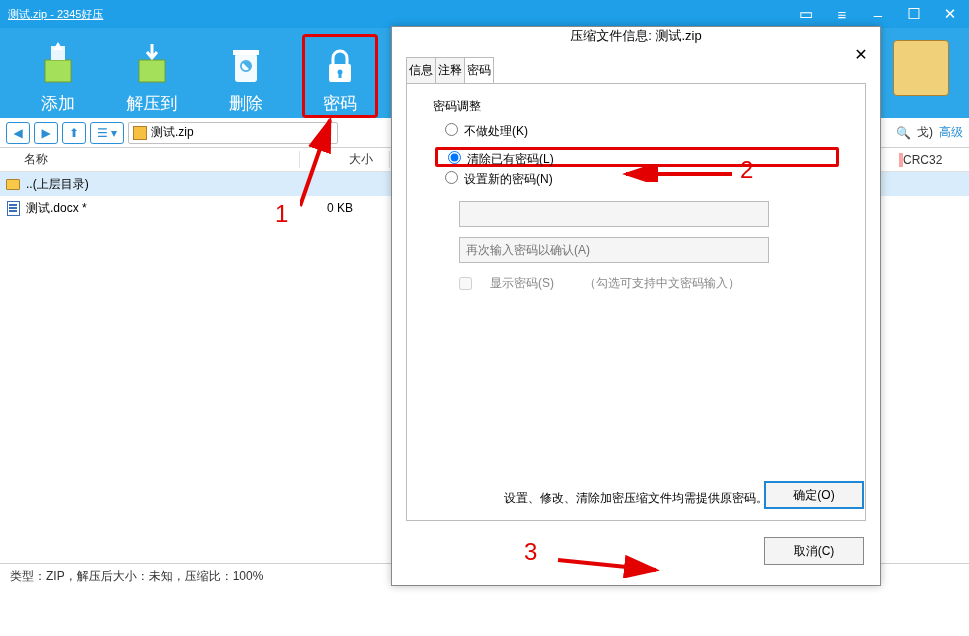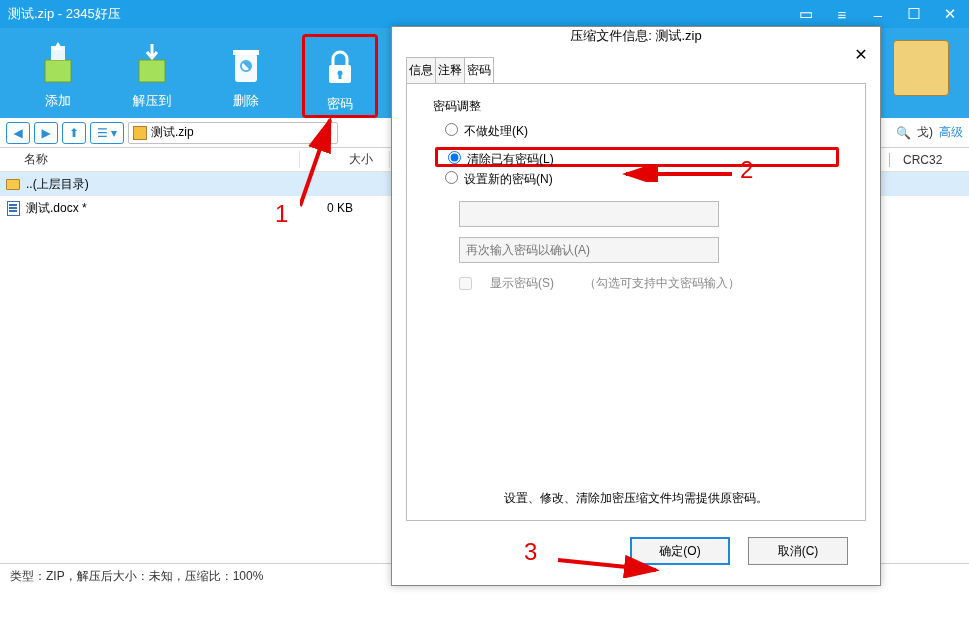--- a/index.html
+++ b/index.html
@@ -1,47 +1,47 @@
 <!DOCTYPE html>
 <html><head>
 <meta charset="utf-8">
 <style>
   * { box-sizing: border-box; margin: 0; padding: 0; font-family: "Microsoft YaHei", sans-serif; }
   body { width: 969px; height: 636px; background: #fff; position: relative; overflow: hidden; font-size: 12px; }
 
   
   .titlebar { height: 28px; background: linear-gradient(#1e9fe8,#1e9fe8); color:#fff; display:flex; align-items:center; padding:0 8px; }
-  .titlebar .title { font-size: 13px; }
+  .titlebar .title { font-size: 11px; text-decoration: underline; }
   .titlebar .win-ctrls { margin-left:auto; display:flex; gap:14px; align-items:center; }
   .winctrl { width:22px; height:22px; display:flex; align-items:center; justify-content:center; color:#fff; font-size:15px; }
 
   
   .bigtoolbar { height: 90px; background: linear-gradient(#2ea7ea,#2ea7ea); display:flex; gap:18px; padding: 6px 20px 0 20px; }
   .bigbtn { width: 76px; display:flex; flex-direction:column; align-items:center; justify-content:flex-start; color:#fff; padding-top:4px; }
   .bigbtn .icon { width: 50px; height: 50px; display:flex; align-items:center; justify-content:center; }
-  .bigbtn .lbl { margin-top:4px; font-size:13px; }
+  .bigbtn .lbl { margin-top:4px; font-size:17px; }
   .bigbtn.red { border: 3px solid #e20000; border-radius:4px; }
   .spacer { flex:1; }
   .rightbox { width:56px; height:56px; margin-top:6px; background:#f0d078; border:1px solid #b08030; border-radius:4px; }
 
   
   .navbar { height: 30px; background:#fff; border-bottom:1px solid #d0d0d0; display:flex; align-items:center; padding:0 6px; gap:4px; }
   .navbtn { width:24px; height:22px; border:1px solid #2a8fd4; border-radius:3px; display:flex; align-items:center; justify-content:center; color:#2a8fd4; background:#fff;}
   .addr { flex:0 0 auto; width: 210px; height:22px; border:1px solid #c0c0c0; border-radius:2px; display:flex; align-items:center; gap:4px; padding:0 4px; }
   .addr .fico { width:14px; height:14px; background:#f6c040; border:1px solid #b08030; }
   .addr .txt { font-size:12px; }
   .navright { margin-left:auto; font-size:12px; color:#333; display:flex; gap:6px; align-items:center;}
   .navright .link { color:#2a8fd4; }
 
   
   .colhdr { height:24px; background:#fff; border-bottom:1px solid #e0e0e0; display:flex; align-items:center; font-size:12px; color:#333;}
   .colhdr .c1{ width:300px; padding-left:24px; border-right:1px solid #e0e0e0; }
   .colhdr .c2{ width:90px; text-align:right; padding-right:16px; border-right:1px solid #e0e0e0;}
   .colhdr .c3{ flex:1; }
-  .colhdr .crc { width:80px; padding-left:13px; border-left:1px solid #fca5a5; }
+  .colhdr .crc { width:70px; padding-left:0; border-left:4px solid #fca5a5; }
 
   
   .filelist { height: 392px; background:#fff; border-bottom:1px solid #d0d0d0; overflow:auto; }
   .row { height:24px; display:flex; align-items:center; font-size:12px; }
   .row .ico { width:18px; height:16px; margin:0 4px; display:flex; align-items:center; justify-content:center; }
   .row .n { width:274px; }
   .row .sz { width:90px; text-align:center; padding-right:10px; }
   .row.sel { background:#d9ecfb; }
   .folder-ico { width:14px; height:11px; background:#f8c948; border:1px solid #b08030; border-radius:1px; }
   .doc-ico { width:13px; height:15px; background:#fff; border:1px solid #3a6fb7; position:relative;}
@@ -56,25 +56,25 @@
   .dlg-title .x { margin-left:auto; font-size:16px; width:22px; height:22px; text-align:center; cursor:pointer;}
   .dlg-body { padding: 2px 14px 10px 14px; position:relative; height: calc(100% - 28px); }
   .tabs { display:flex; height:26px; }
   .tab { padding:0 2px; border:1px solid #bbb; border-bottom:none; background:#f4f4f4; margin-right:-1px; display:flex; align-items:center; font-size:12px; cursor:pointer; }
   .tab.active { background:#fff; border-top:1px solid #bbb; position:relative; z-index:2; }
   .tabpanel { border:1px solid #bbb; height: 438px; padding: 14px 26px; background:#fff; }
   .group-title { font-size:12px; margin-bottom:8px; }
   .radio-row { display:flex; gap:6px; font-size:12px; margin:4px 0 4px 12px; height:20px;}
   .radio-row input { width:13px; height:13px; }
   .redbox { border:3px solid #e20000; padding:1px 4px 1px 10px; border-radius:2px; margin-left:2px; }
-  .pwfield { width: 260px; height:26px; border:1px solid #bbb; margin:6px 0 4px 26px; padding:0 6px; font-size:12px; background:#fafafa; color:#888;}
+  .pwfield { width: 310px; height:26px; border:1px solid #bbb; margin:6px 0 4px 26px; padding:0 6px; font-size:12px; background:#fafafa; color:#888;}
   .pwfield.disabled { color:#aaa; background:#f5f5f5; }
   .chkrow { display:flex; align-items:center; gap:18px; margin:8px 0 0 26px; color:#888; font-size:12px;}
   .footnote { position:absolute; left:0; right:0; bottom:78px; text-align:center; font-size:12px;}
-  .dlg-actions { position:absolute; right:32px; bottom:20px; display:flex; gap:18px; }
+  .dlg-actions { position:absolute; right:16px; bottom:20px; display:flex; gap:28px;flex-direction:column; }
   .dlgbtn { width:100px; height:28px; border:1px solid #888; background:#f4f4f4; font-size:12px; display:flex; align-items:center; justify-content:center; cursor:pointer; }
   .dlgbtn.primary { border:2px solid #1e88d6; }
 
   
   .anno { position:absolute; z-index:100; pointer-events:none; color:#e20000; font-size:24px; font-weight:400;}
   svg.arrow { position:absolute; z-index:100; pointer-events:none; }
 </style>
 </head>
 <body>
 

